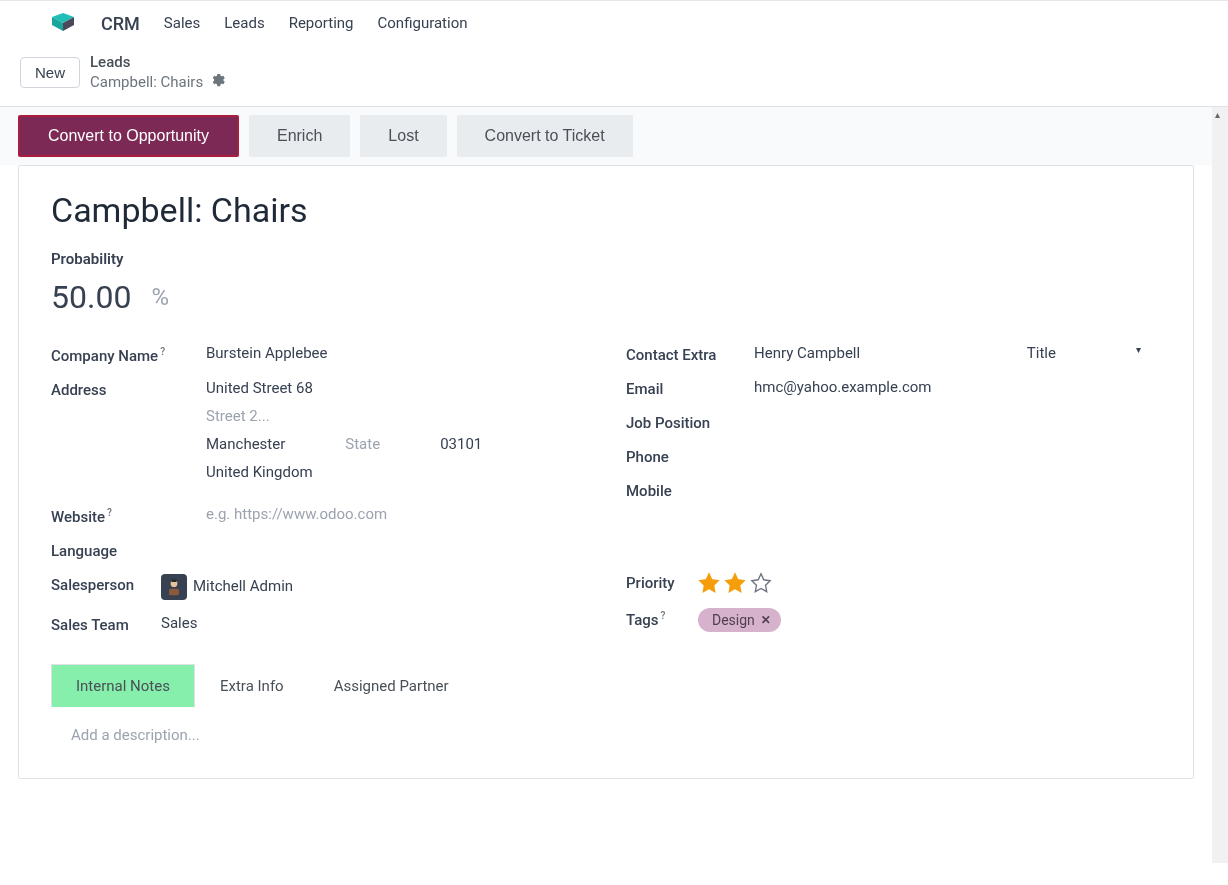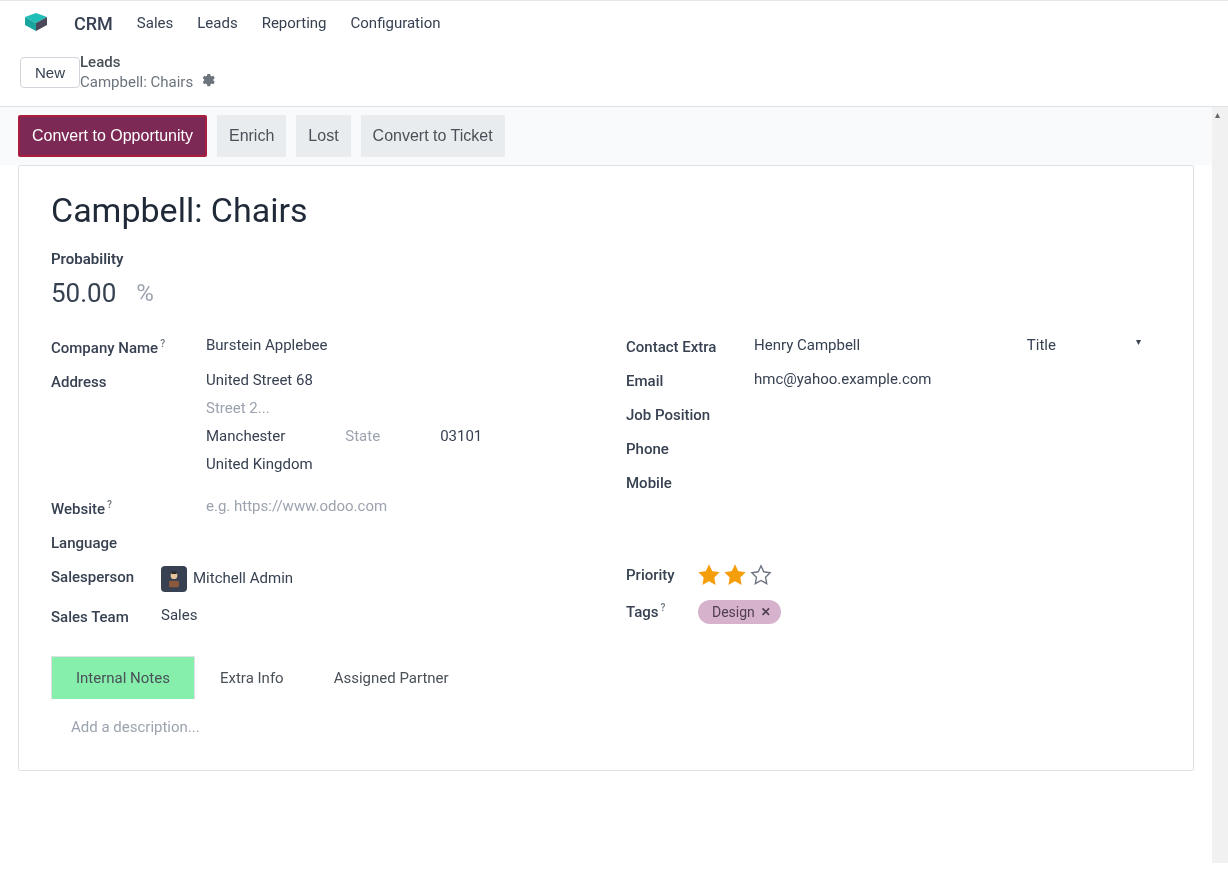--- a/index.html
+++ b/index.html
@@ -1,41 +1,41 @@
 <!DOCTYPE html>
 <html><head>
 <meta charset="utf-8">
 <style>
 * { box-sizing: border-box; margin: 0; padding: 0; }
 body { font-family: -apple-system, BlinkMacSystemFont, "Segoe UI", Roboto, "Helvetica Neue", Arial, sans-serif; background: #fff; color: #374151; font-size: 14px; }
 .top-border { border-top: 1px solid #e5e7eb; }
-.navbar { display: flex; align-items: center; padding: 8px 20px 8px 22px; gap: 24px; border-bottom: 0; }
+.navbar { display: flex; align-items: center; padding: 8px 20px 8px 22px; gap: 24px; border-bottom: 0; margin-left: 27px; }
 .logo-icon { width: 28px; height: 28px; display: flex; align-items: center; justify-content: center; }
 .app-name { font-size: 18px; font-weight: 500; color: #374151; }
 .nav-link { font-size: 15px; color: #374151; text-decoration: none; cursor: pointer; }
-.breadcrumb-bar { display: flex; align-items: center; padding: 8px 20px 14px 20px; gap: 0; border-bottom: 1px solid #dee2e6; }
+.breadcrumb-bar { display: flex; align-items: center; padding: 8px 20px 14px 20px; gap: 10px; border-bottom: 1px solid #dee2e6; }
 .new-button { border: 1px solid #d1d5db; background: #fff; padding: 6px 14px; border-radius: 4px; font-size: 15px; color: #374151; cursor: pointer; }
 .breadcrumb-col { display: flex; flex-direction: column; line-height: 1.3; }
 .breadcrumb-link { color: #495057; font-size: 15px; font-weight: 500; }
 .breadcrumb-current-row { display: flex; align-items: center; gap: 8px; }
 .breadcrumb-current { color: #6c757d; font-size: 15px; }
 .gear-icon { color: #6c757d; cursor: pointer; font-size: 14px; }
 .main-area { display: flex; }
 .content-col { flex: 1; }
 .scroll-gutter { width: 16px; background: #f1f1f1; position: relative; height: 756px; }
 .scroll-up-arrow { position: absolute; top: 2px; left: 3px; color: #666; font-size: 10px; }
 .action-bar { background: #f9fafb; padding: 8px 18px 8px 18px; display: flex; gap: 10px; border-bottom: 0; }
-.action-btn { background: #e9ecef; border: none; padding: 10px 12px; font-size: 16px; color: #495057; border-radius: 0; cursor: pointer; font-weight: 500; }
+.action-btn { background: #e9ecef; border: none; padding: 10px 28px; font-size: 16px; color: #495057; border-radius: 0; cursor: pointer; font-weight: 500; }
 .action-btn.primary { background: #7c2a55; color: #fff; border: 2px solid #a91e3e; border-radius: 2px; }
 .form-sheet { background: #fff; border: 1px solid #dee2e6; margin: 0 18px 0 18px; border-radius: 2px; padding: 24px 32px 16px 32px; }
 .record-title { font-size: 34px; color: #1f2937; font-weight: 400; margin-bottom: 20px; }
 .probability-row { margin-bottom: 28px; }
 .prob-label { font-size: 15px; font-weight: 600; color: #374151; margin-bottom: 10px; display: block; }
 .prob-value-row { display: flex; align-items: center; gap: 20px; }
-.prob-value { font-size: 26px; color: #374151; }
+.prob-value { font-size: 32px; color: #374151; }
 .prob-pct { font-size: 24px; color: #9ca3af; }
 .two-col { display: flex; gap: 40px; }
 .col { flex: 1; }
 .form-row { display: flex; margin-bottom: 14px; align-items: flex-start; }
 .form-label { width: 155px; flex-shrink: 0; font-size: 15px; font-weight: 500; color: #374151; padding-top: 2px; }
 .form-label .help-q { font-size: 10px; color: #6c757d; vertical-align: super; margin-left: 2px; }
 .form-value { flex: 1; font-size: 15px; color: #374151; }
 .form-value .addr-line { margin-bottom: 10px; }
 .placeholder-text { color: #9ca3af; }
 .city-state-zip { display: flex; gap: 60px; }

